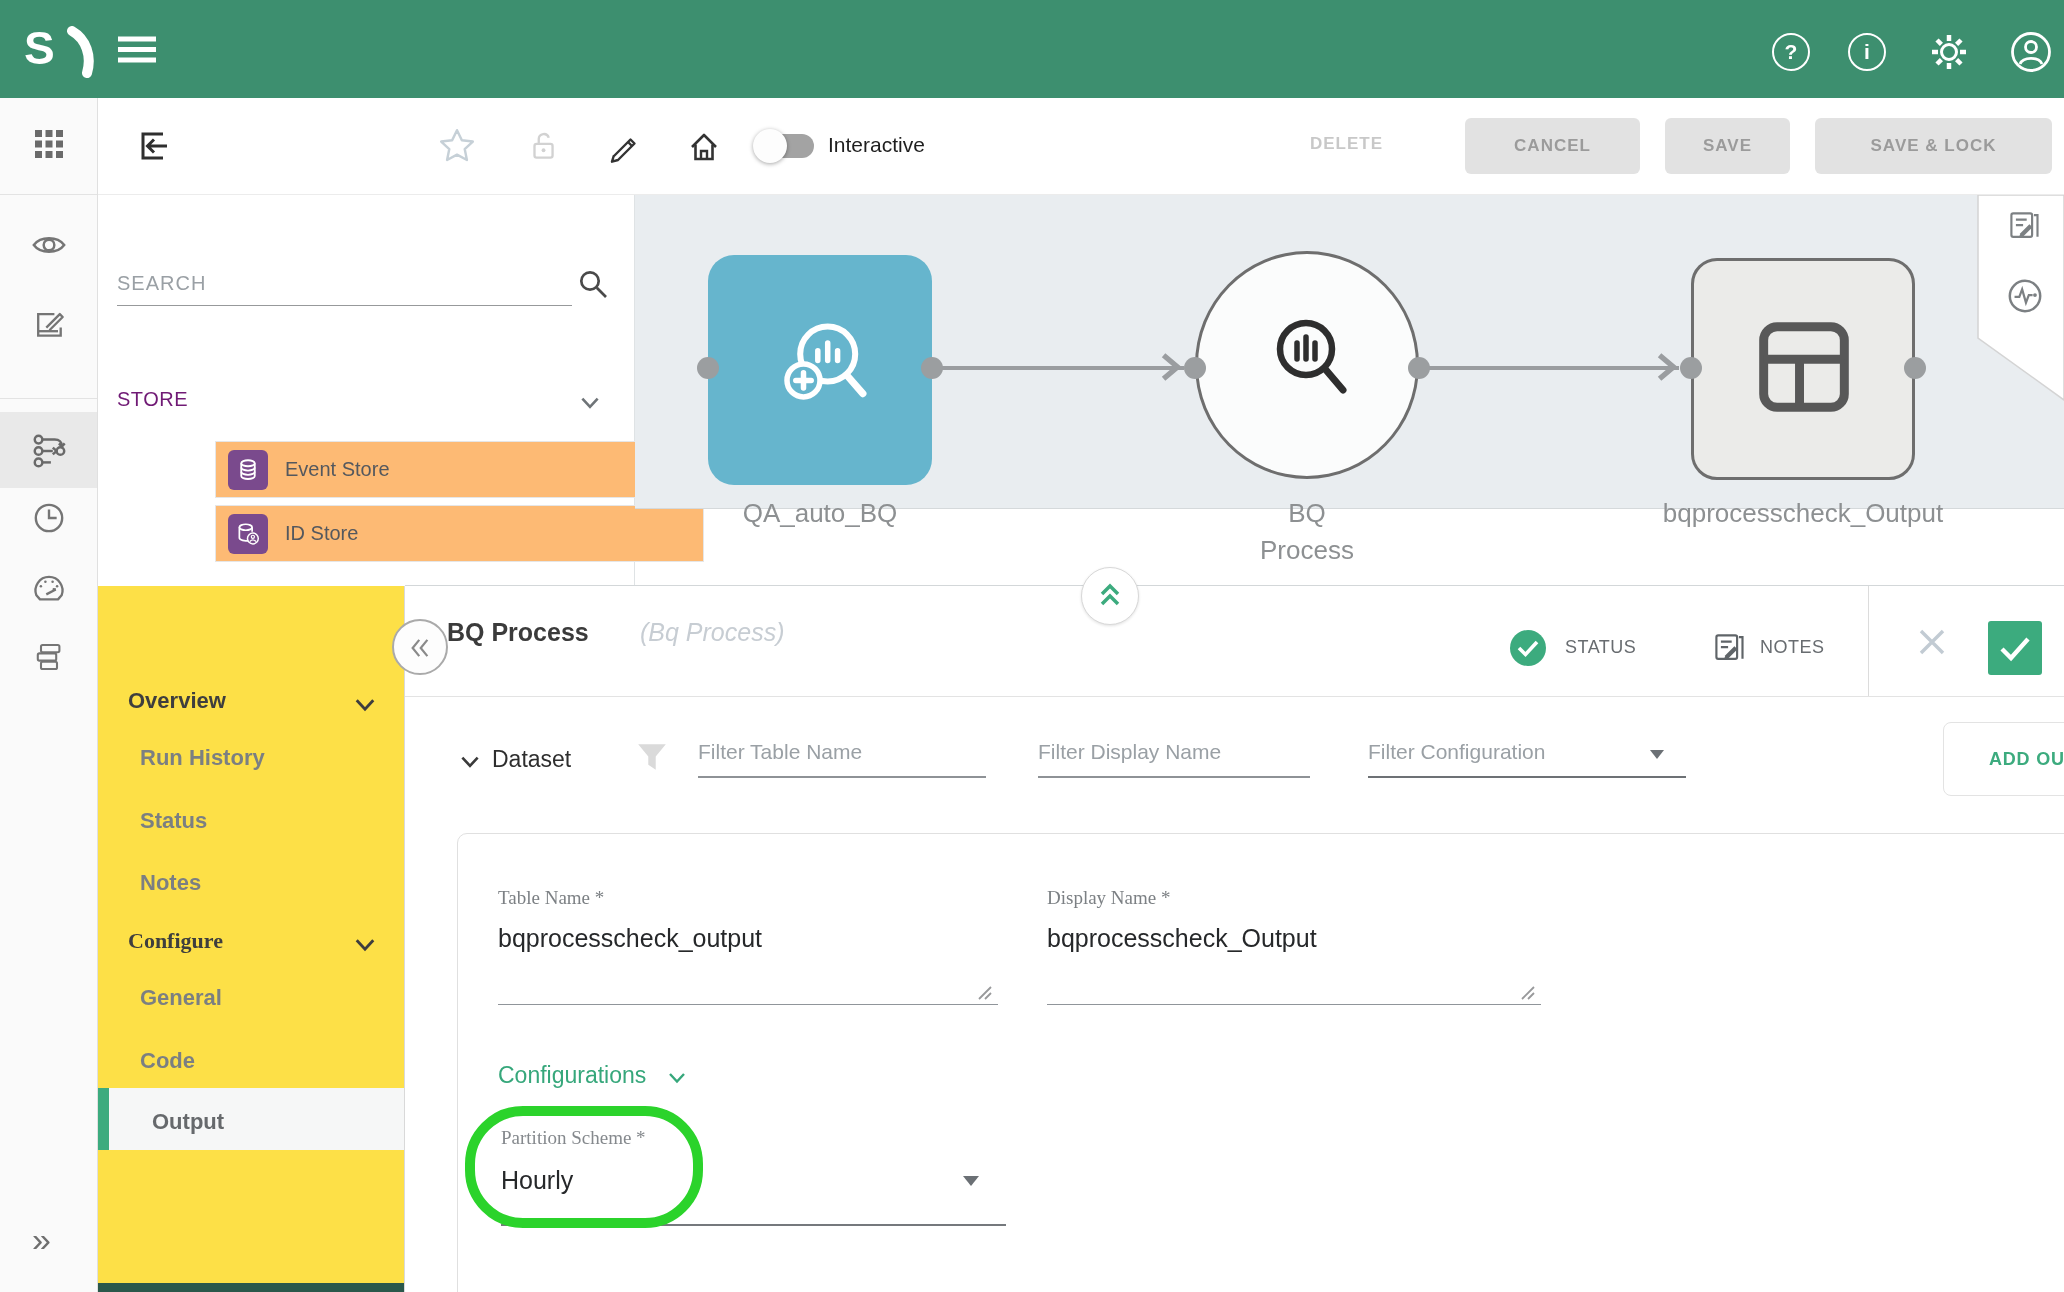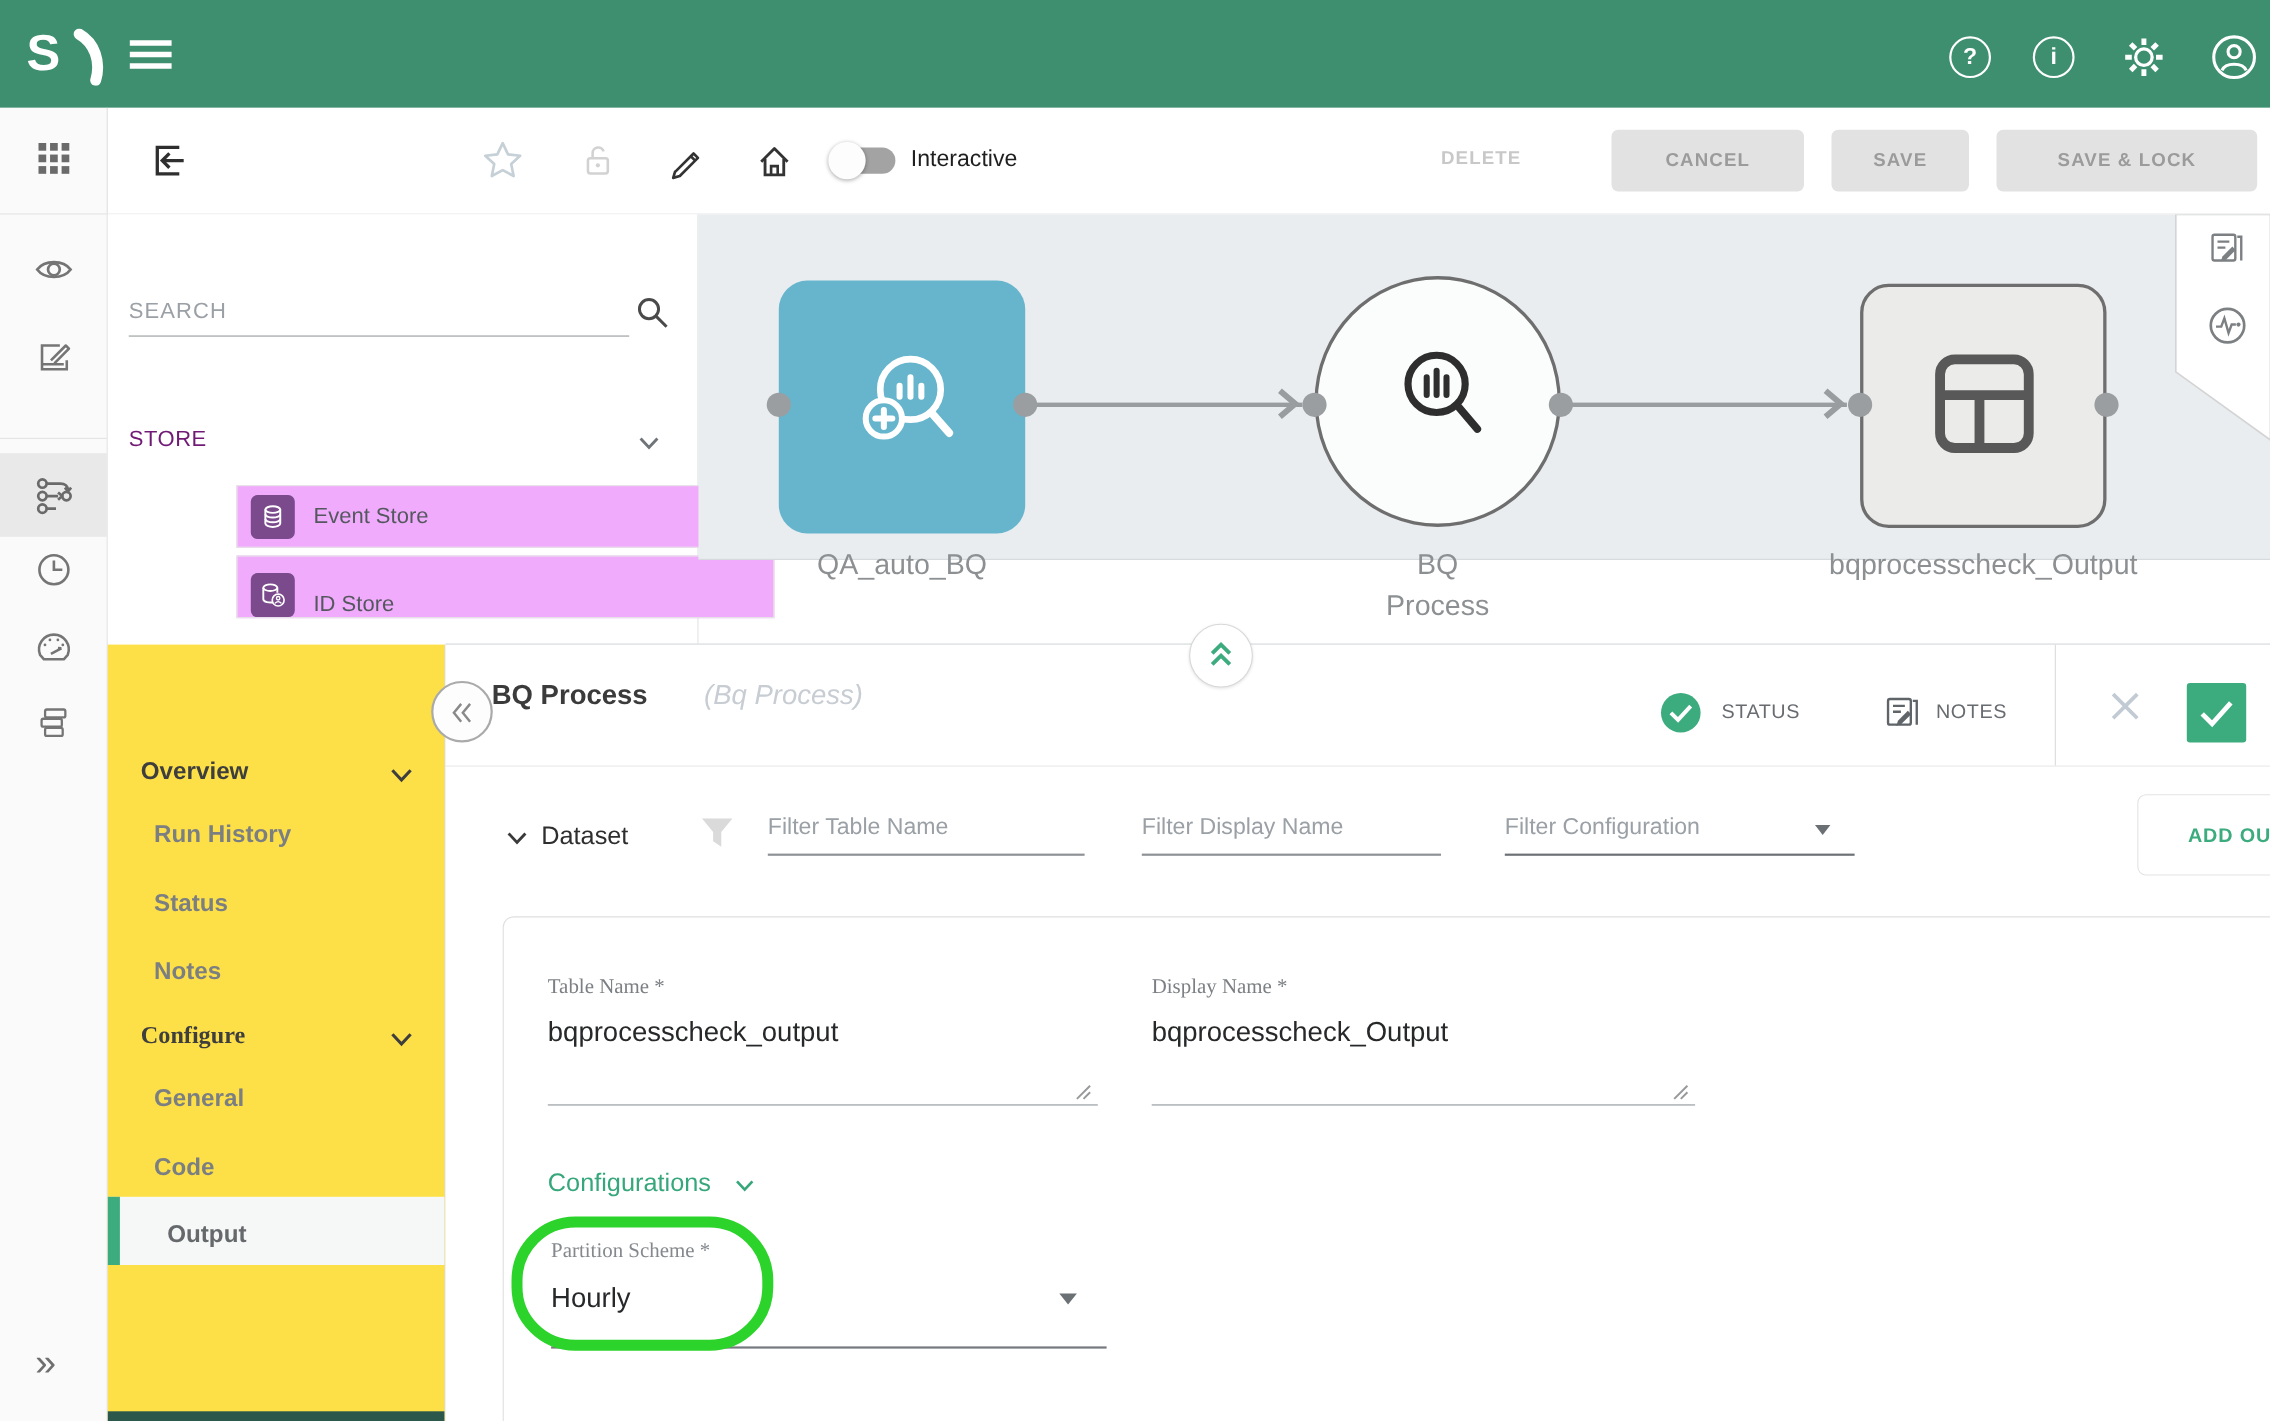--- a/index.html
+++ b/index.html
@@ -24,21 +24,21 @@
   .hdr-btn { height:56px; top:118px; background:#e2e2e2; border-radius:6px; border:none;
     color:#9b9b9b; font-weight:bold; font-size:17px; letter-spacing:1px;
     font-family:"Liberation Sans",sans-serif; display:flex; align-items:center; justify-content:center; }
 
   
   #rail { left:0; top:98px; width:98px; height:1194px; background:#fafafa; border-right:1px solid #e0e0e0; }
   .rail-div { left:0; width:97px; height:1px; background:#e3e3e3; }
 
   
   #explorer { left:98px; top:195px; width:537px; height:390px; background:#fff; border-right:1px solid #dfe3e5; }
-  .store-item { left:117px; width:489px; height:57px; background:#f0abfc; border:1.5px solid #e6e6e6;
+  .store-item { left:117px; width:489px; height:57px; background:#fdba74; border:1.5px solid #e6e6e6;
     display:flex; align-items:center; }
   .store-ic { width:40px; height:40px; margin-left:12px; background:#7a4a8d; border-radius:6px;
     display:flex; align-items:center; justify-content:center; color:#fff; }
   .store-lbl { margin-left:17px; font-size:20px; color:#54585e; }
 
   
   #canvas { left:635px; top:195px; width:1429px; height:314px; background:#e9edf0;
     border-bottom:1px solid #d5d9db; }
   .port { width:22px; height:22px; border-radius:50%; background:#9b9ea0; }
   .edge { height:4px; background:#9a9da0; top:171px; }
@@ -211,21 +211,21 @@
     <div class="store-ic">
       <svg width="30" height="30" viewBox="0 0 40 40">
         <ellipse cx="20" cy="11" rx="9" ry="4" stroke="#fff" stroke-width="2.4" fill="none"></ellipse>
         <path d="M11 11 V28 a9 4 0 0 0 18 0 V11" stroke="#fff" stroke-width="2.4" fill="none"></path>
         <path d="M11 16.7 a9 4 0 0 0 18 0 M11 22.4 a9 4 0 0 0 18 0" stroke="#fff" stroke-width="2.4" fill="none"></path>
       </svg>
     </div>
     <div class="store-lbl">Event Store</div>
   </div>
 
-  <div class="abs store-item" style="top:310px;align-items:flex-end;">
+  <div class="abs store-item" style="top:310px;">
     <div class="store-ic">
       <svg width="30" height="30" viewBox="0 0 40 40">
         <ellipse cx="17" cy="11" rx="8.5" ry="4" stroke="#fff" stroke-width="2.3" fill="none"></ellipse>
         <path d="M8.5 11 V25 a8.5 4 0 0 0 13 3.4" stroke="#fff" stroke-width="2.3" fill="none"></path>
         <path d="M25.5 11 V17" stroke="#fff" stroke-width="2.3" fill="none"></path>
         <circle cx="26.5" cy="26" r="7.2" fill="#7a4a8d" stroke="#fff" stroke-width="2"></circle>
         <circle cx="26.5" cy="23.8" r="2.1" stroke="#fff" stroke-width="1.6" fill="none"></circle>
         <path d="M22.5 30 q4 -4.4 8 0" stroke="#fff" stroke-width="1.6" fill="none"></path>
       </svg>
     </div>

